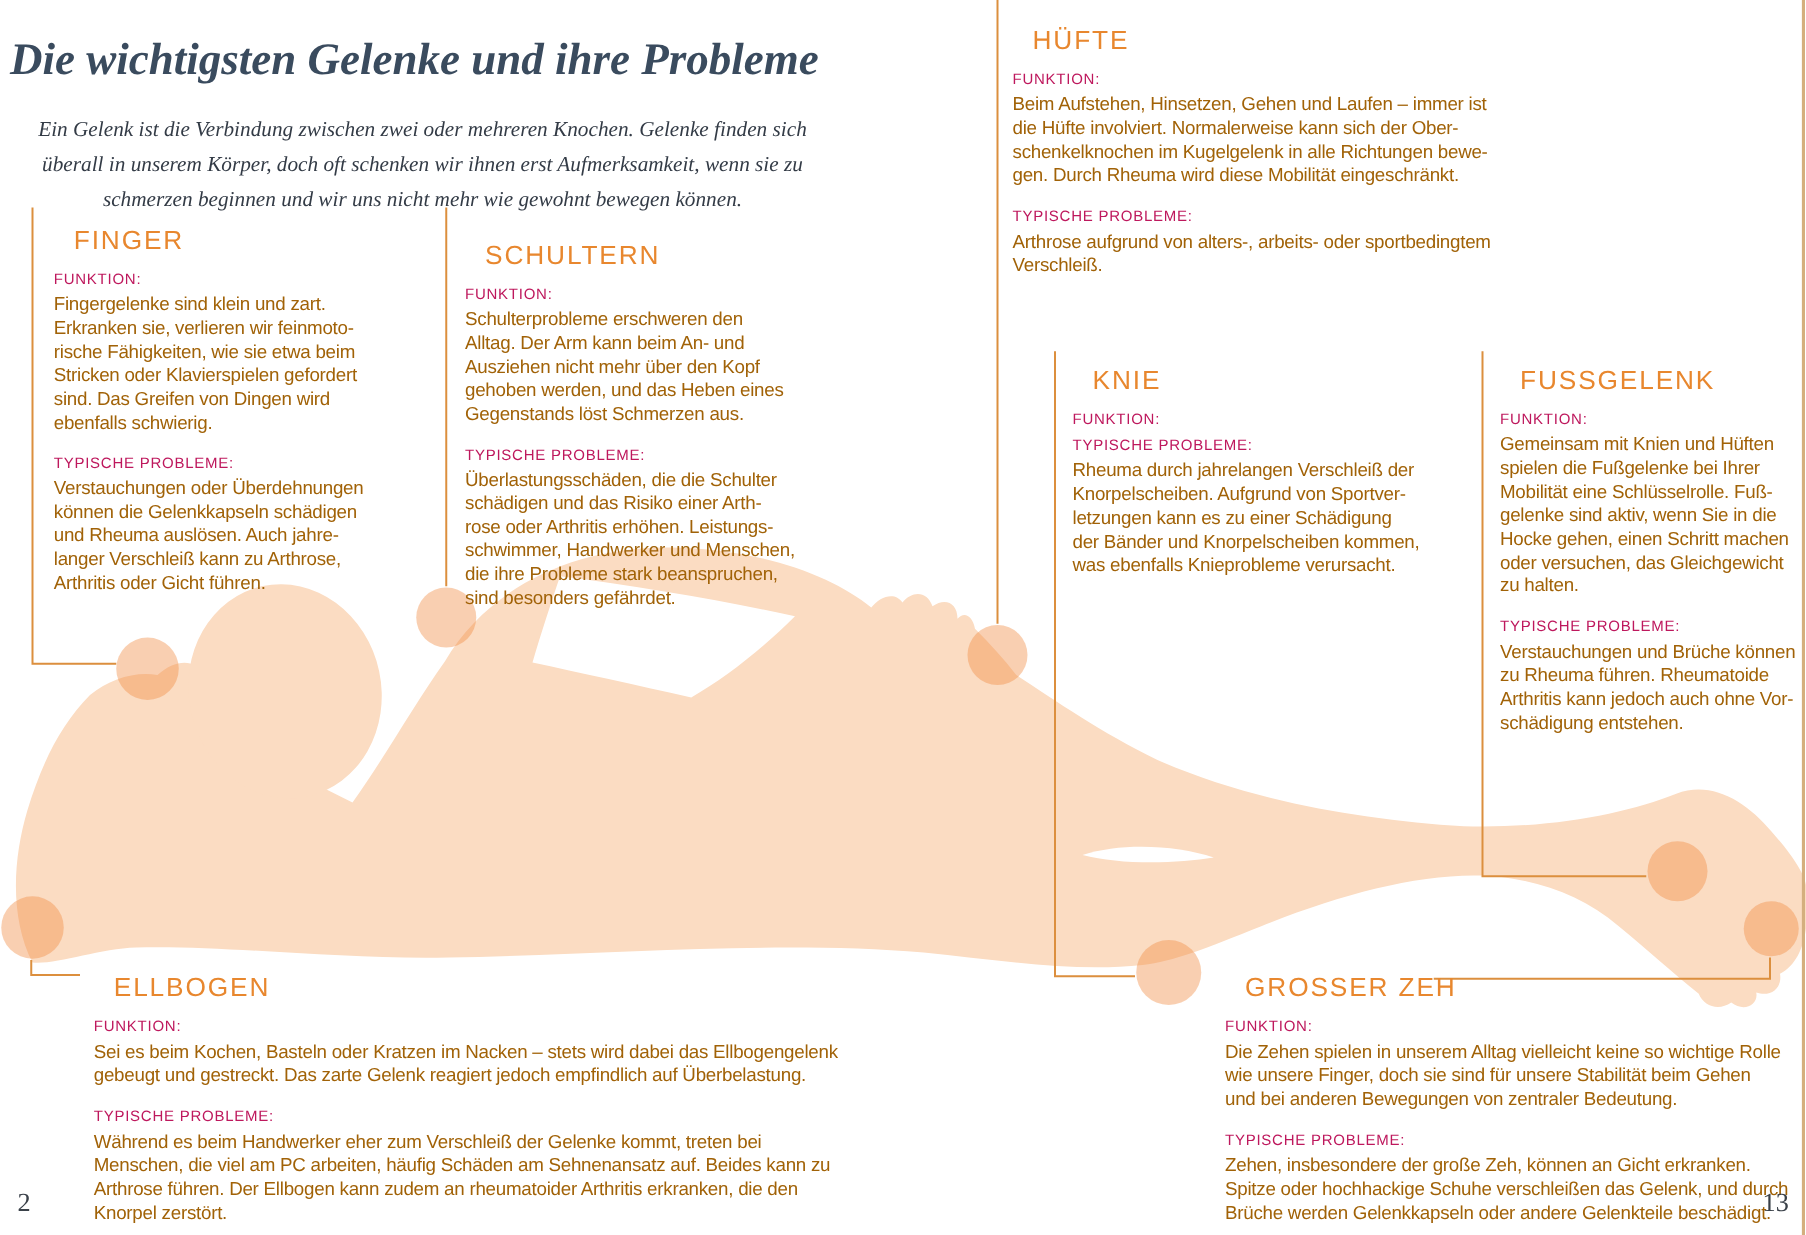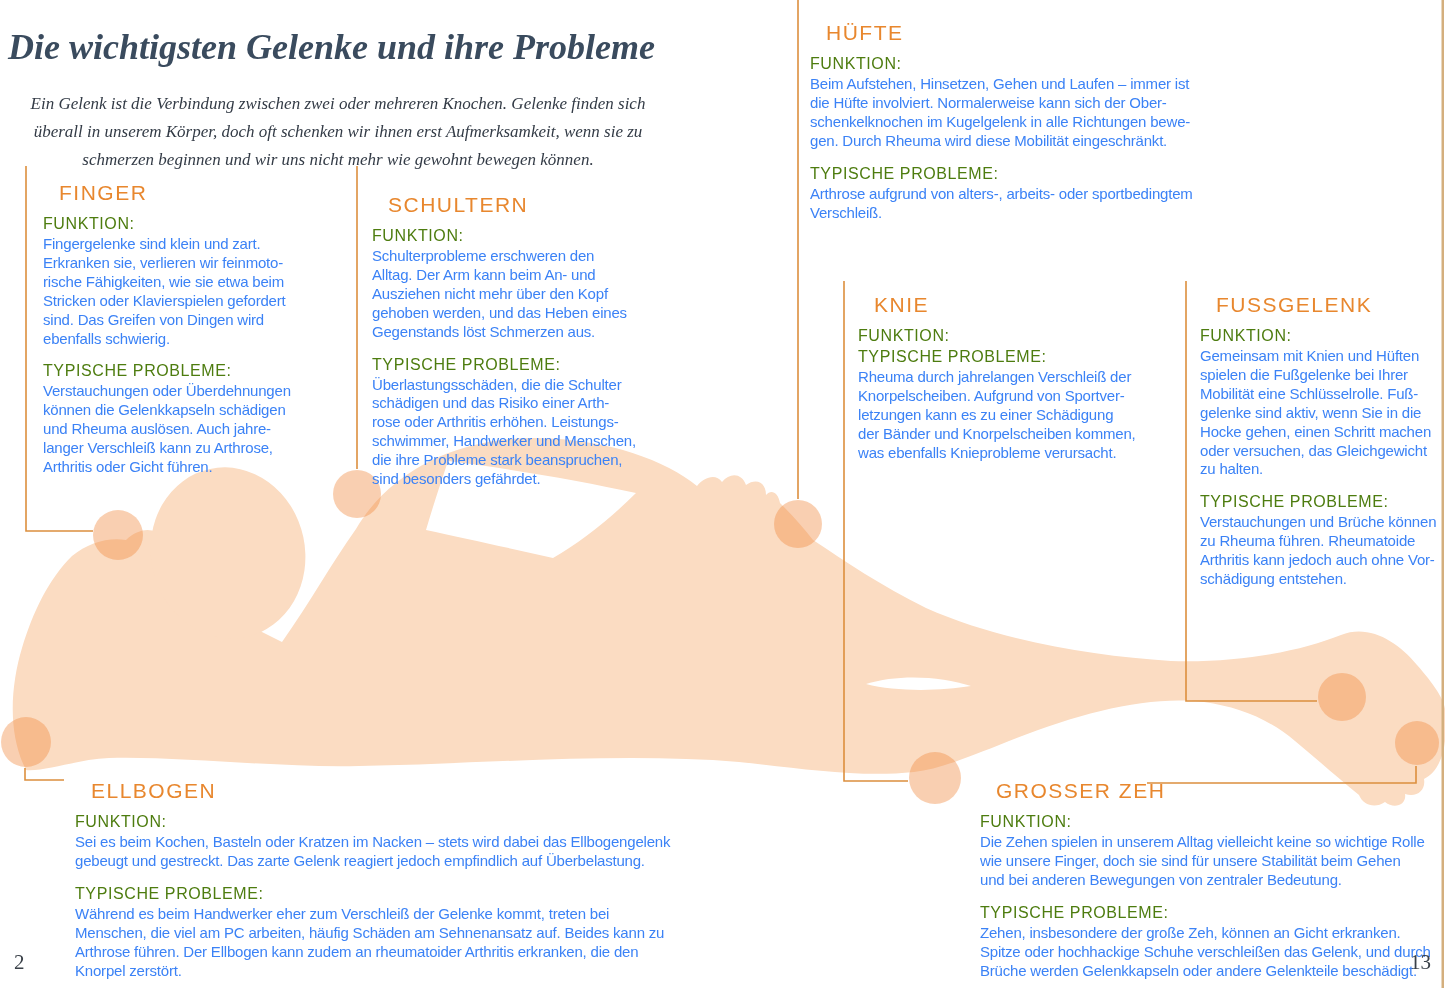--- a/index.html
+++ b/index.html
@@ -6,24 +6,24 @@
   #spread{position:relative;width:1445px;height:988px;background:#ffffff;overflow:hidden;
           font-family:"Liberation Sans",sans-serif;}
   #figure-svg{position:absolute;left:0;top:0;z-index:0;}
   .txt{position:absolute;z-index:2;}
   #page-title{left:8px;top:2px;font-family:"Liberation Serif",serif;font-style:italic;
               font-size:36px;color:#3A4B5E;letter-spacing:0px;}
   #intro{left:0px;top:54px;width:676px;text-align:center;font-family:"Liberation Serif",serif;
          font-style:italic;font-size:17px;line-height:28px;color:#333B46;white-space:pre;margin-top:36px;}
   .section h2{margin:16px;font-size:21px;line-height:26px;letter-spacing:1.5px;font-weight:normal;
               color:#E8872E;margin-bottom:8px;}
-  .section .label{font-size:16px;line-height:19px;letter-spacing:0.6px;color:#4d7c0f;
+  .section .label{font-size:12px;line-height:19px;letter-spacing:0.6px;color:#be185d;
                   margin-bottom:2px;}
   .section p{margin:0 0 13px 0;font-size:15px;line-height:18.9px;letter-spacing:-0.2px;
-             color:#3b82f6;white-space:pre;}
+             color:#a16207;white-space:pre;}
   .pagenum{font-family:"Liberation Serif",serif;font-size:21px;color:#3A4149;}
   #pagenum-left{left:14px;top:950px;}
   #pagenum-right{left:1410px;top:950px;}
   #sec-finger{left:43px;top:164px;width:330px;}
   #sec-schultern{left:372px;top:176px;width:330px;}
   #sec-huefte{left:810px;top:4px;width:440px;}
   #sec-knie{left:858px;top:276px;width:340px;}
   #sec-fussgelenk{left:1200px;top:276px;width:300px;}
   #sec-ellbogen{left:75px;top:762px;width:700px;}
   #sec-grosser-zeh{left:980px;top:762px;width:470px;}

